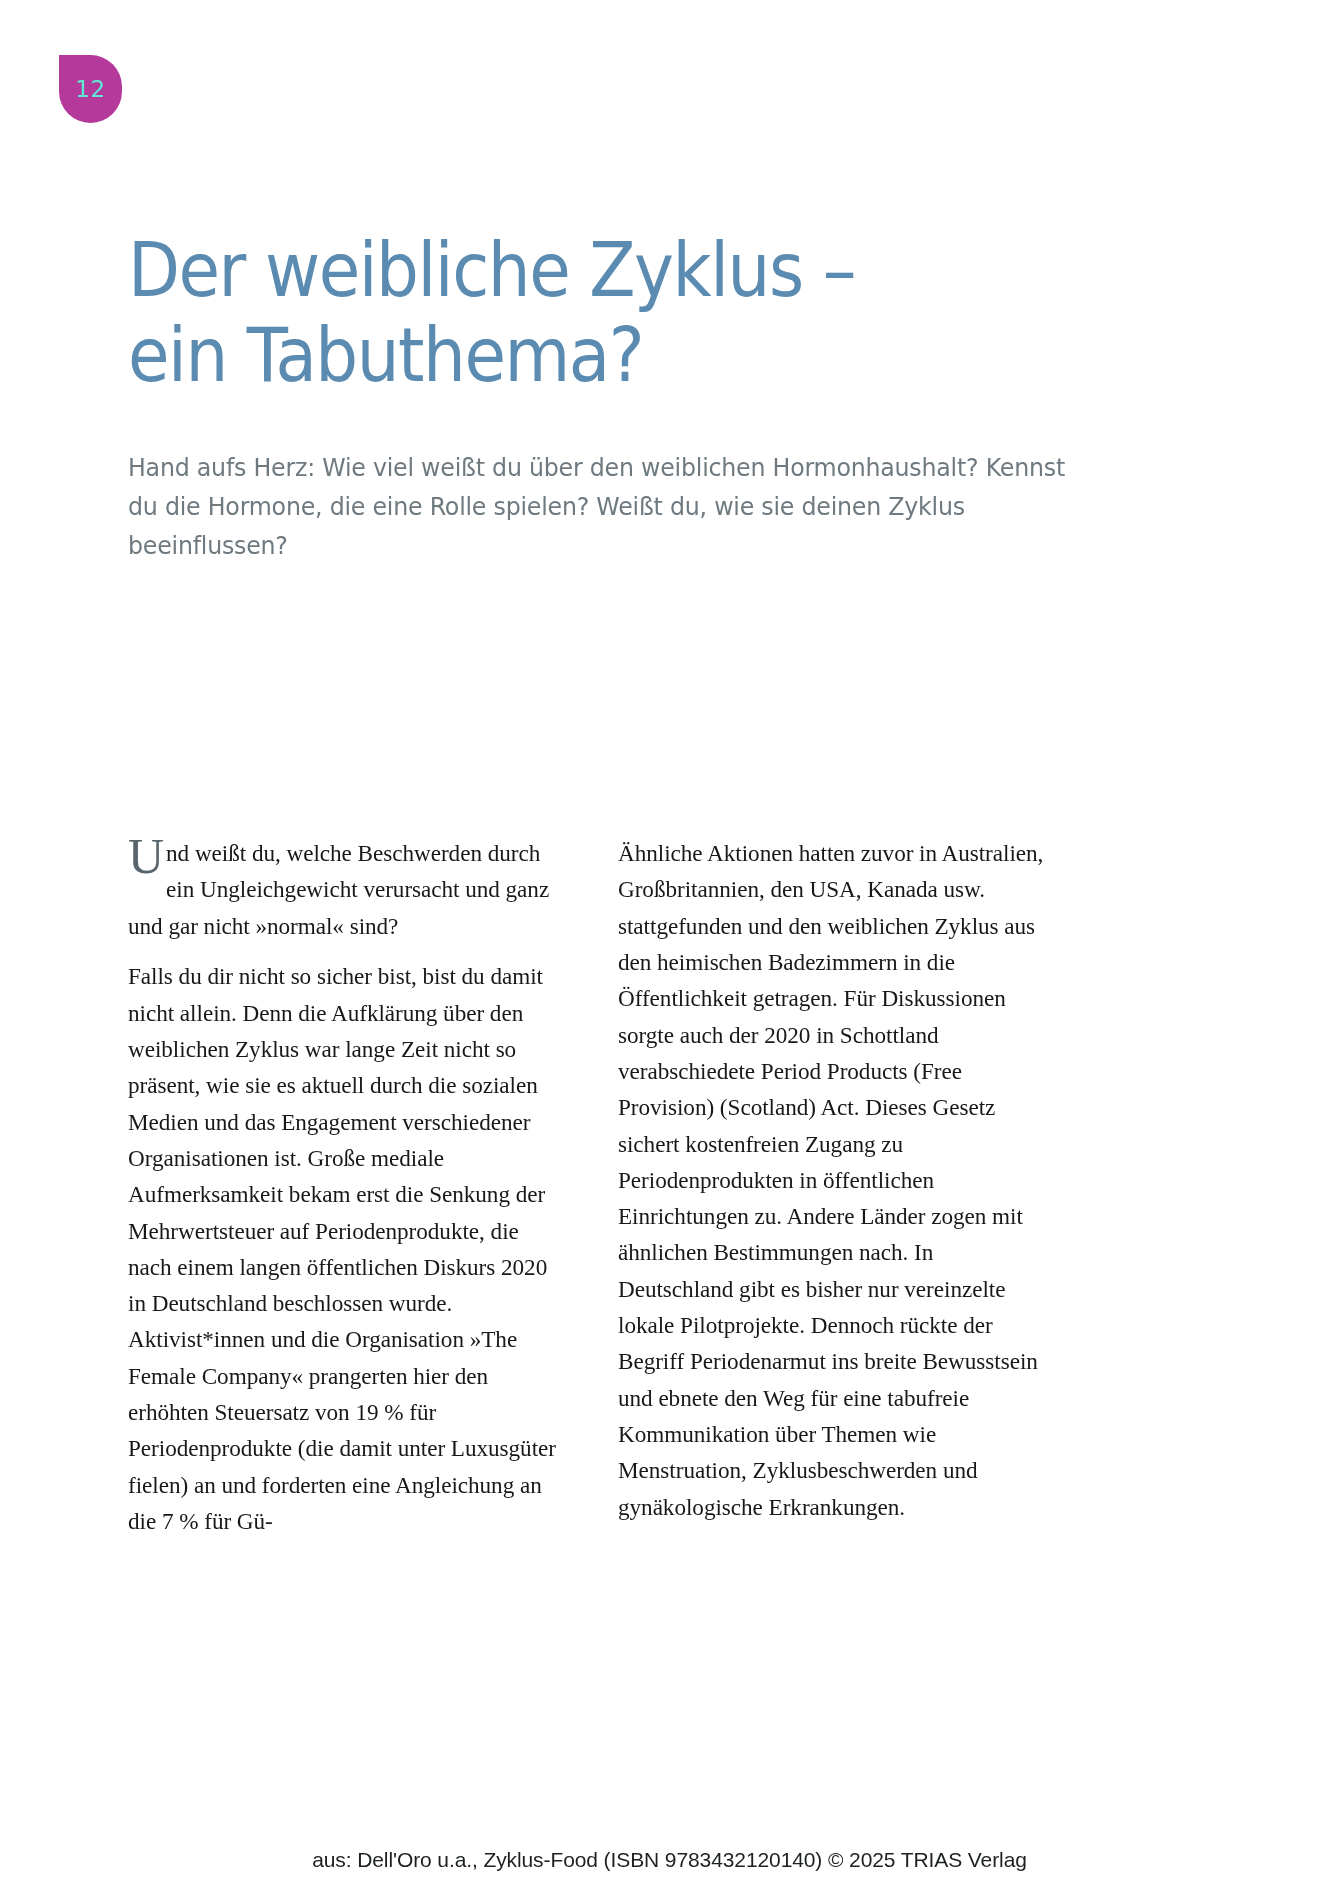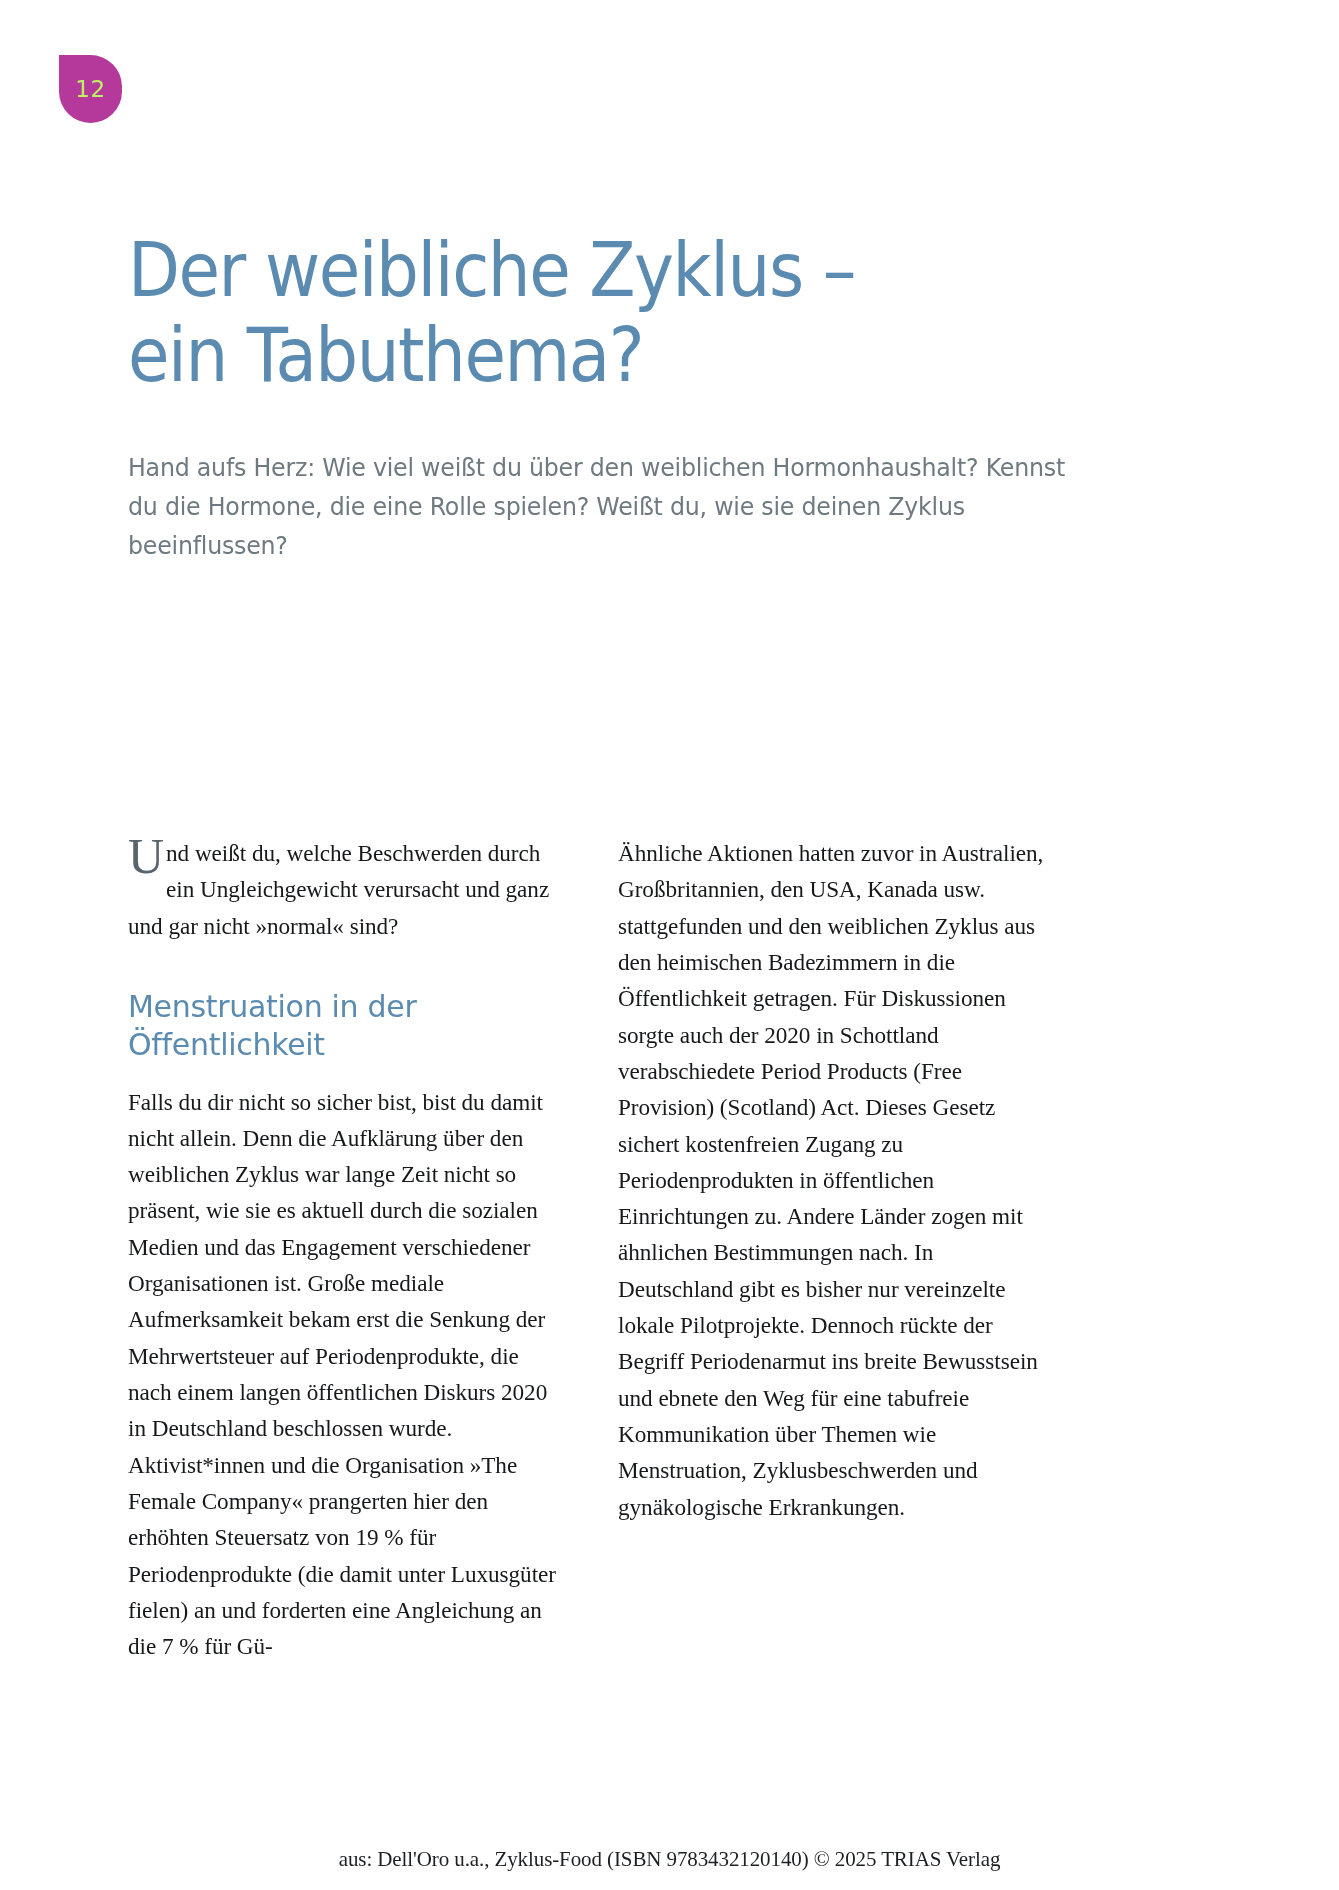--- a/index.html
+++ b/index.html
@@ -23,21 +23,21 @@
 
   
   .page-badge {
     position: absolute;
     left: 59px;
     top: 55px;
     width: 63px;
     height: 68px;
     background: #b5399b;
     border-radius: 0 34px 34px 34px;
-    color: #bef264;
+    color: #5eead4;
     font-family: "DejaVu Sans", "Liberation Sans", sans-serif;
     font-size: 23px;
     font-weight: 400;
     display: flex;
     align-items: center;
     justify-content: center;
     letter-spacing: 0.5px;
     line-height: 1;
   }
 
@@ -122,21 +122,21 @@
   }
 
   
   .footer {
     position: absolute;
     left: 0;
     right: 0;
     top: 1846px;
     text-align: center;
     color: #1d2022;
-    font-family: Liberation Serif, serif;
+    font-family: Liberation Sans, sans-serif;
     font-size: 21px;
     line-height: 1.3;
     letter-spacing: -0.1px;
   }
 </style>
 </head>
 <body>
 
 <div class="page">
 
@@ -145,22 +145,20 @@
   <h1 class="title">Der weibliche Zyklus –
 ein Tabuthema?</h1>
 
   <div class="intro">Hand aufs Herz: Wie viel weißt du über den weiblichen Hormonhaushalt? Kennst du die Hormone, die eine Rolle spielen? Weißt du, wie sie deinen Zyklus beeinflussen?</div>
 
   <div class="columns">
 
     <div class="col">
       <p class="dropcap-para"><span class="dropcap">U</span><span>nd weißt du, welche Beschwerden durch ein Ungleichgewicht verursacht und ganz und gar nicht »normal« sind?</span></p>
 
-      <h2 class="section-heading">Menstruation in der
-Öffentlichkeit</h2>
 
       <p>Falls du dir nicht so sicher bist, bist du damit nicht allein. Denn die Aufklärung über den weiblichen Zyklus war lange Zeit nicht so präsent, wie sie es aktuell durch die sozialen Medien und das Engagement verschiedener Organisationen ist. Große mediale Aufmerksamkeit bekam erst die Senkung der Mehrwertsteuer auf Periodenprodukte, die nach einem langen öffentlichen Diskurs 2020 in Deutschland beschlossen wurde. Aktivist*innen und die Organisation »The Female Company« prangerten hier den erhöhten Steuersatz von 19 % für Periodenprodukte (die damit unter Luxusgüter fielen) an und forderten eine Angleichung an die 7 % für Gü-</p>
     </div>
 
     <div class="col">
       <p>Ähnliche Aktionen hatten zuvor in Australien, Großbritannien, den USA, Kanada usw. stattgefunden und den weiblichen Zyklus aus den heimischen Badezimmern in die Öffentlichkeit getragen. Für Diskussionen sorgte auch der 2020 in Schottland verabschiedete Period Products (Free Provision) (Scotland) Act. Dieses Gesetz sichert kostenfreien Zugang zu Periodenprodukten in öffentlichen Einrichtungen zu. Andere Länder zogen mit ähnlichen Bestimmungen nach. In Deutschland gibt es bisher nur vereinzelte lokale Pilotprojekte. Dennoch rückte der Begriff Periodenarmut ins breite Bewusstsein und ebnete den Weg für eine tabufreie Kommunikation über Themen wie Menstruation, Zyklusbeschwerden und gynäkologische Erkrankungen.</p>
     </div>
 
   </div>
 

